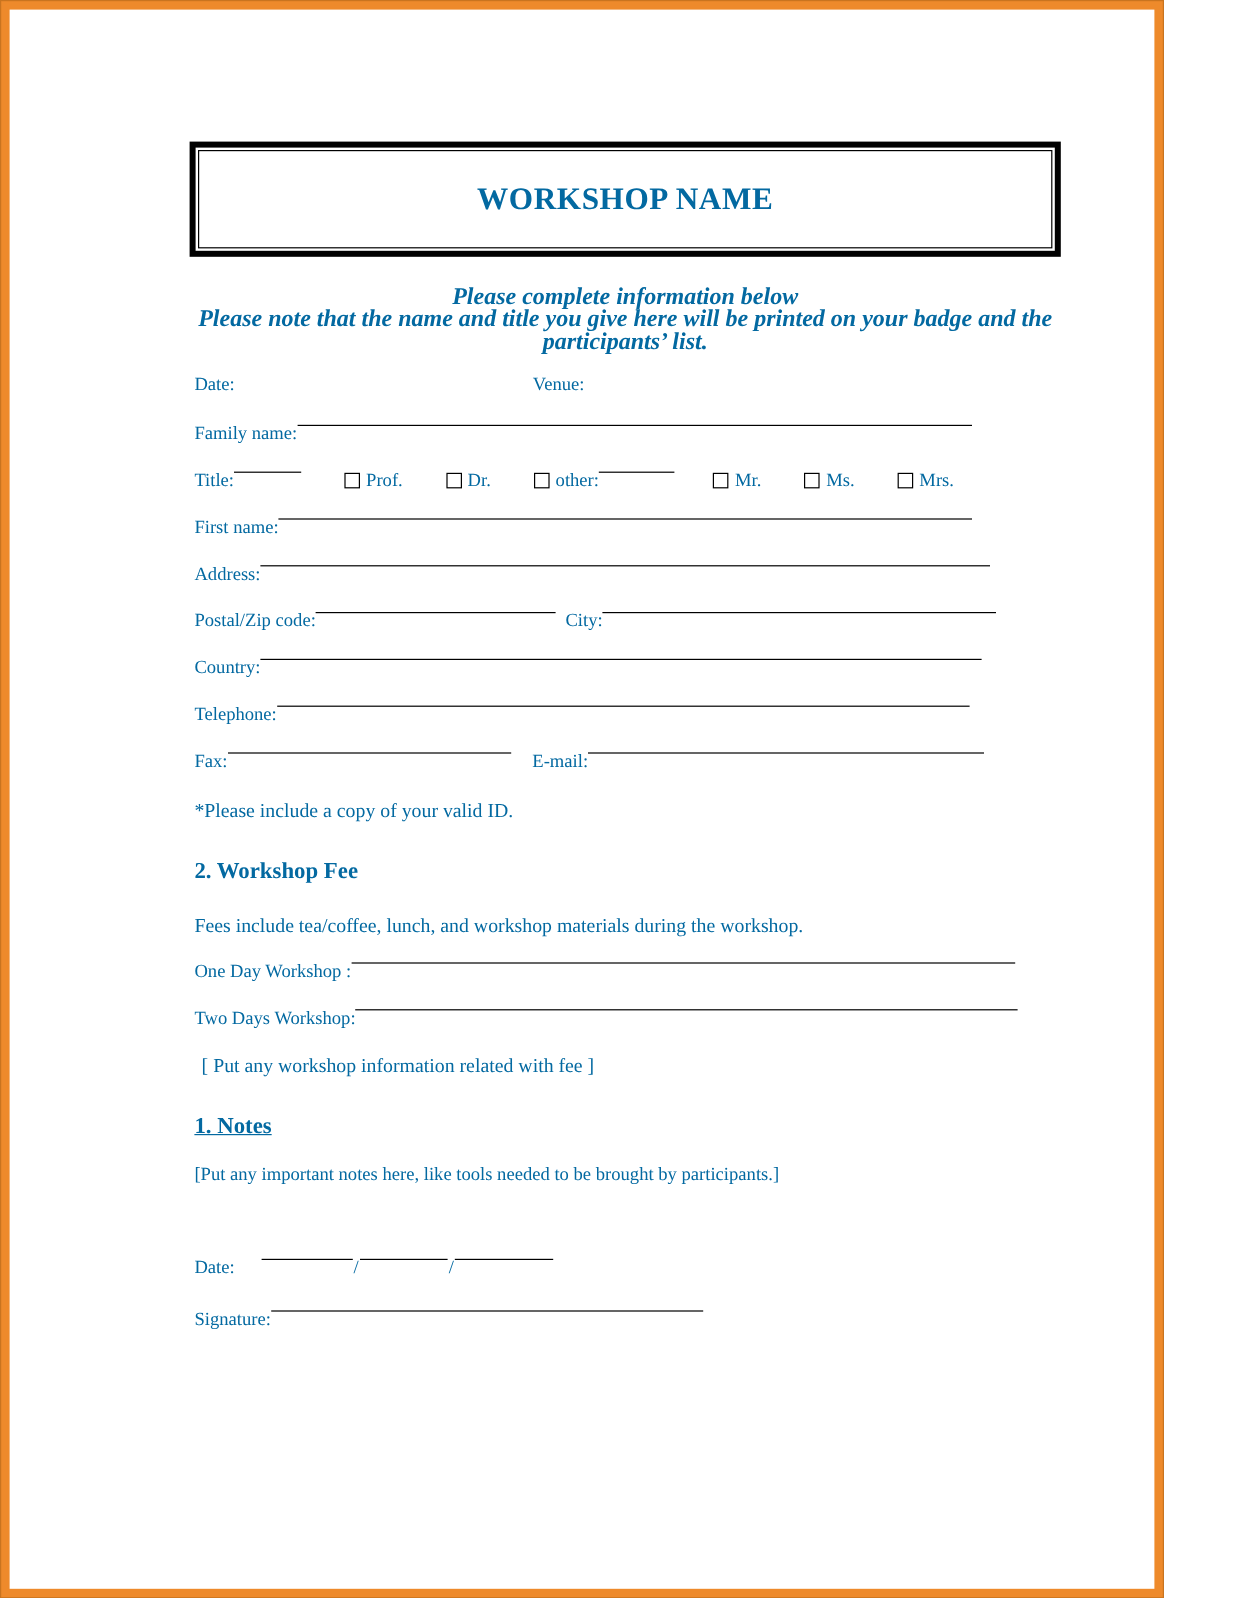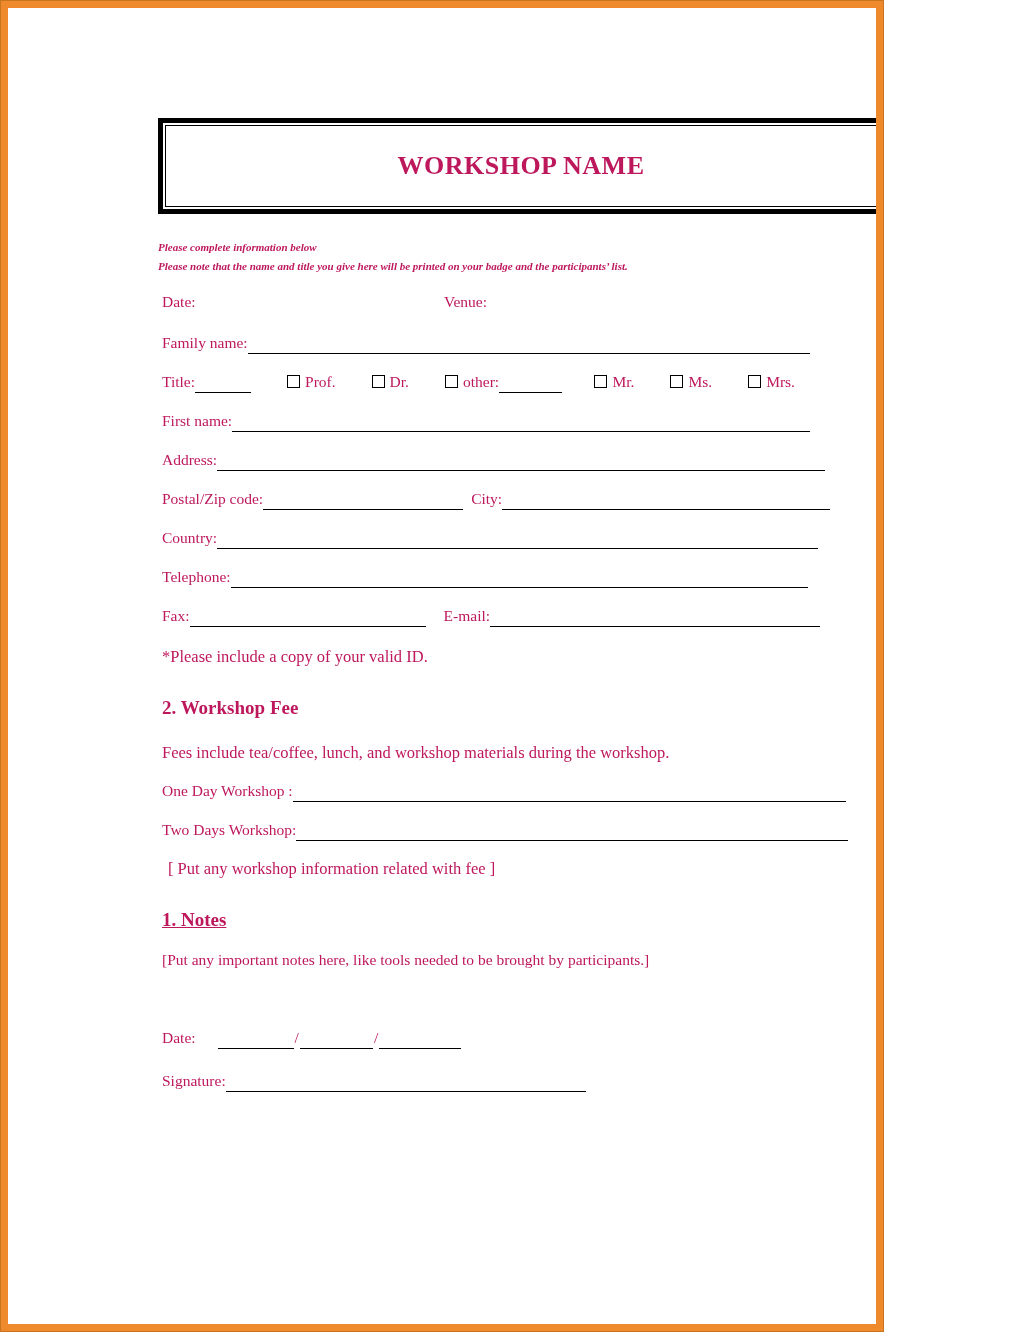--- a/index.html
+++ b/index.html
@@ -1,53 +1,53 @@
 <!DOCTYPE html>
 <html><head>
 <meta charset="utf-8">
 <style>
   html,body { margin:0; padding:0; background:#fff; }
   .page {
     position:relative;
-    width:884px; height:1332px;
+    width:970px; height:1332px;
     box-sizing:border-box;
     border:8px solid #ee8a2b;
     outline:1px solid #c9741f;
     outline-offset:-1px;
     background:#ffffff;
     font-family:"Liberation Serif", serif;
-    color:#be185d;
+    color:#0369a1;
     overflow:hidden;
   }
   .doc { position:absolute; left:154px; top:0; width:740px; }
 
   .title-box {
     margin:110px 0 0 -4px;
     width:726px;
     box-sizing:border-box;
     border:5px solid #000;
     padding:2px;
     background:#fff;
   }
   .title-inner { border:1px solid #000; text-align:center; padding:25px 0; }
   h1.doc-title { margin:0; font-size:26px; font-weight:bold; letter-spacing:0.5px; }
 
   .intro {
     margin:24px 0 0 -4px; width:726px;
-    font-style:italic; font-weight:bold;
-    font-size:11px; line-height:19px;
+    text-align:center; font-style:italic; font-weight:bold;
+    font-size:20px; line-height:19px;
   }
 
   .dv-row { margin-top:17px; position:relative; font-size:15.5px; height:22px; }
   .dv-row .venue { position:absolute; left:282px; top:0; }
 
   .sec { margin:30px 0 0 0; font-size:19px; font-weight:bold; }
   .sec.underlined { text-decoration:underline; }
 
-  .row { display:flex; align-items:flex-end; margin-top:17px; font-size:15.5px; line-height:22px;font-family:Liberation Serif, serif; }
+  .row { display:flex; margin-top:17px; font-size:15.5px; line-height:22px;font-family:Liberation Serif, serif; }
   .row .lbl { white-space:pre; }
   .line { display:inline-block; border-bottom:1px solid #000; height:3px; }
   .line.flex { flex:1; }
 
   .r-family, .r-first { width:648px; }
   .r-org { width:643px; }
   .r-addr { width:663px; }
   .r-postal { width:668px; }
   .r-country { width:656px; }
   .r-tel { width:646px; }

